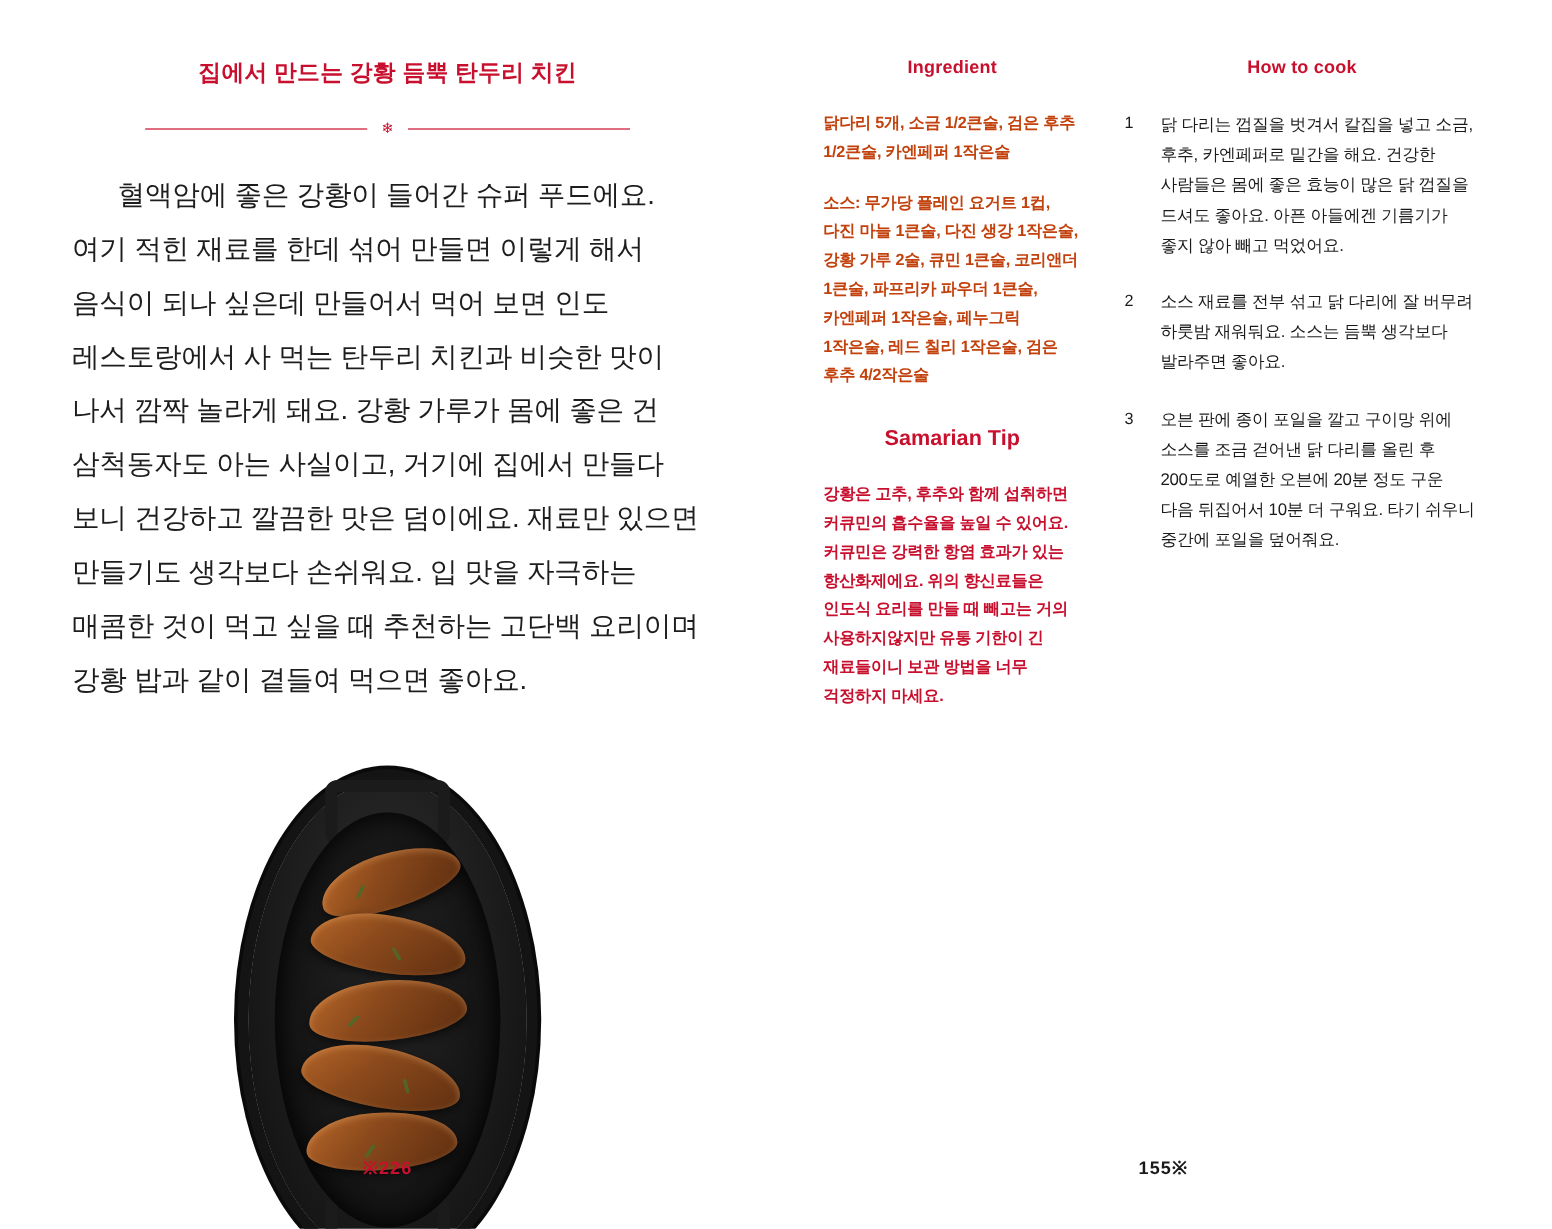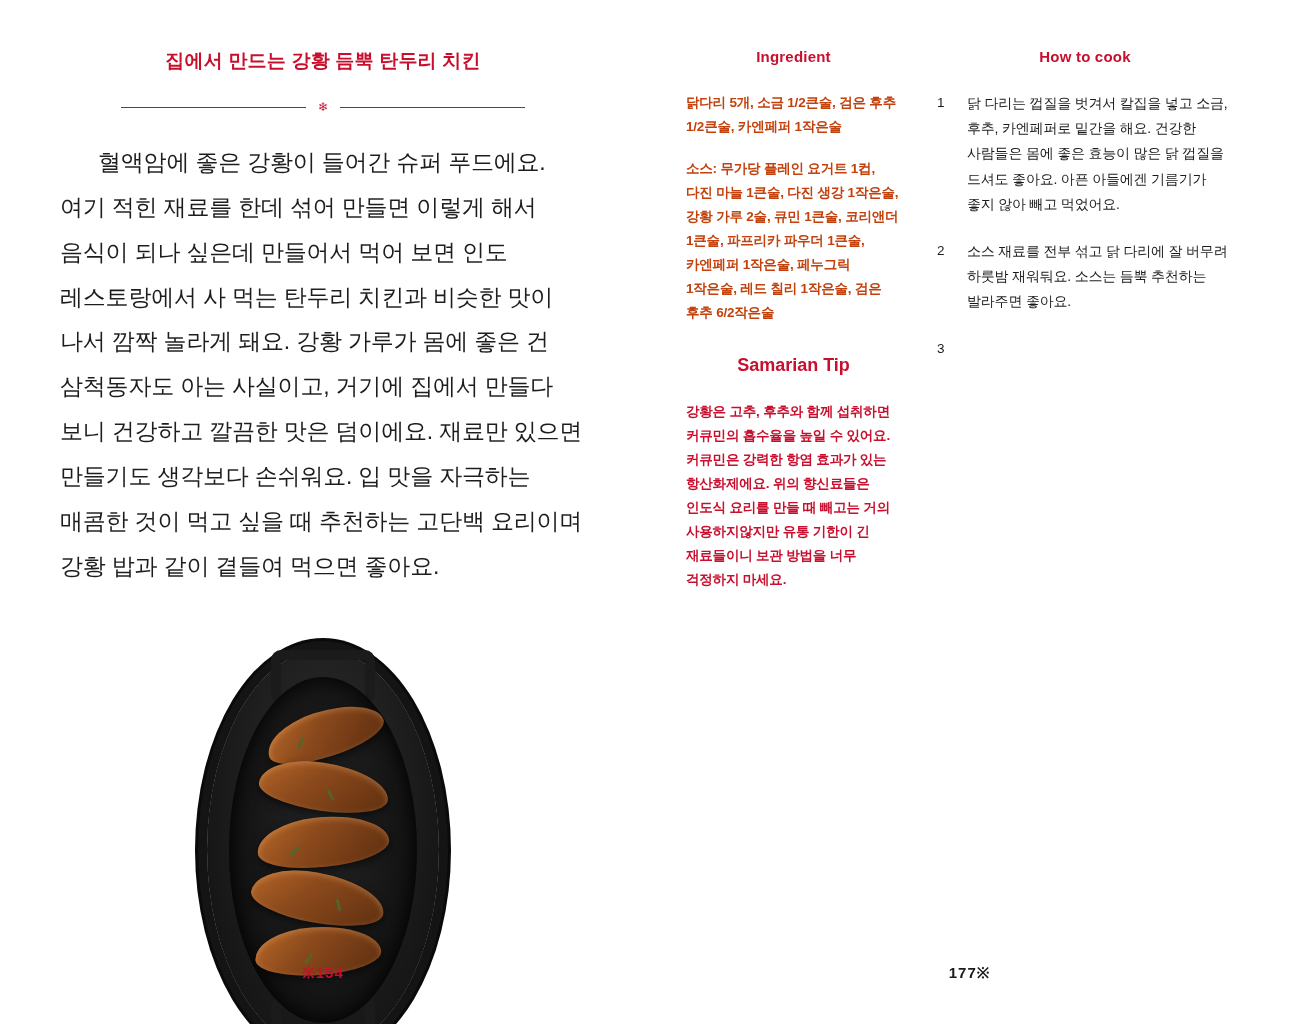--- a/index.html
+++ b/index.html
@@ -262,46 +262,47 @@
           <div class="drum" style="left:26px; top:250px; width:126px; height:48px; transform:rotate(-4deg);"></div>
           <div class="herb" style="left:70px;  top:60px;  transform:rotate(25deg);"></div>
           <div class="herb" style="left:100px; top:112px; transform:rotate(-30deg);"></div>
           <div class="herb" style="left:64px;  top:168px; transform:rotate(45deg);"></div>
           <div class="herb" style="left:108px; top:222px; transform:rotate(-15deg);"></div>
           <div class="herb" style="left:78px;  top:276px; transform:rotate(35deg);"></div>
         </div>
       </div>
     </div>
 
-    <div class="page-number-left">※154</div>
+    <div class="page-number-left">※226</div>
   </div>
 
   <div class="page-right">
 
     <div class="col-ingredient">
       <div class="col-head">Ingredient</div>
       <div class="ing-block">닭다리 5개, 소금 1/2큰술, 검은 후추 1/2큰술, 카엔페퍼 1작은술</div>
-      <div class="ing-block">소스: 무가당 플레인 요거트 1컵, 다진 마늘 1큰술, 다진 생강 1작은술, 강황 가루 2술, 큐민 1큰술, 코리앤더 1큰술, 파프리카 파우더 1큰술, 카엔페퍼 1작은술, 페누그릭 1작은술, 레드 칠리 1작은술, 검은 후추 6/2작은술</div>
+      <div class="ing-block">소스: 무가당 플레인 요거트 1컵, 다진 마늘 1큰술, 다진 생강 1작은술, 강황 가루 2술, 큐민 1큰술, 코리앤더 1큰술, 파프리카 파우더 1큰술, 카엔페퍼 1작은술, 페누그릭 1작은술, 레드 칠리 1작은술, 검은 후추 4/2작은술</div>
 
       <div class="tip-head">Samarian Tip</div>
       <div class="tip-body">강황은 고추, 후추와 함께 섭취하면 커큐민의 흡수율을 높일 수 있어요. 커큐민은 강력한 항염 효과가 있는 항산화제에요. 위의 향신료들은 인도식 요리를 만들 때 빼고는 거의 사용하지않지만 유통 기한이 긴 재료들이니 보관 방법을 너무 걱정하지 마세요.</div>
     </div>
 
     <div class="col-howto">
       <div class="col-head">How to cook</div>
 
       <div class="step">
         <div class="step-num">1</div>
         <div class="step-text">닭 다리는 껍질을 벗겨서 칼집을 넣고 소금, 후추, 카엔페퍼로 밑간을 해요. 건강한 사람들은 몸에 좋은 효능이 많은 닭 껍질을 드셔도 좋아요. 아픈 아들에겐 기름기가 좋지 않아 빼고 먹었어요.</div>
       </div>
       <div class="step">
         <div class="step-num">2</div>
-        <div class="step-text">소스 재료를 전부 섞고 닭 다리에 잘 버무려 하룻밤 재워둬요. 소스는 듬뿍 추천하는 발라주면 좋아요.</div>
+        <div class="step-text">소스 재료를 전부 섞고 닭 다리에 잘 버무려 하룻밤 재워둬요. 소스는 듬뿍 생각보다 발라주면 좋아요.</div>
       </div>
       <div class="step">
         <div class="step-num">3</div>
+        <div class="step-text">오븐 판에 종이 포일을 깔고 구이망 위에 소스를 조금 걷어낸 닭 다리를 올린 후 200도로 예열한 오븐에 20분 정도 구운 다음 뒤집어서 10분 더 구워요. 타기 쉬우니 중간에 포일을 덮어줘요.</div>
       </div>
     </div>
 
-    <div class="page-number-right">177※</div>
+    <div class="page-number-right">155※</div>
   </div>
 
 </div>
 
 </body></html>

